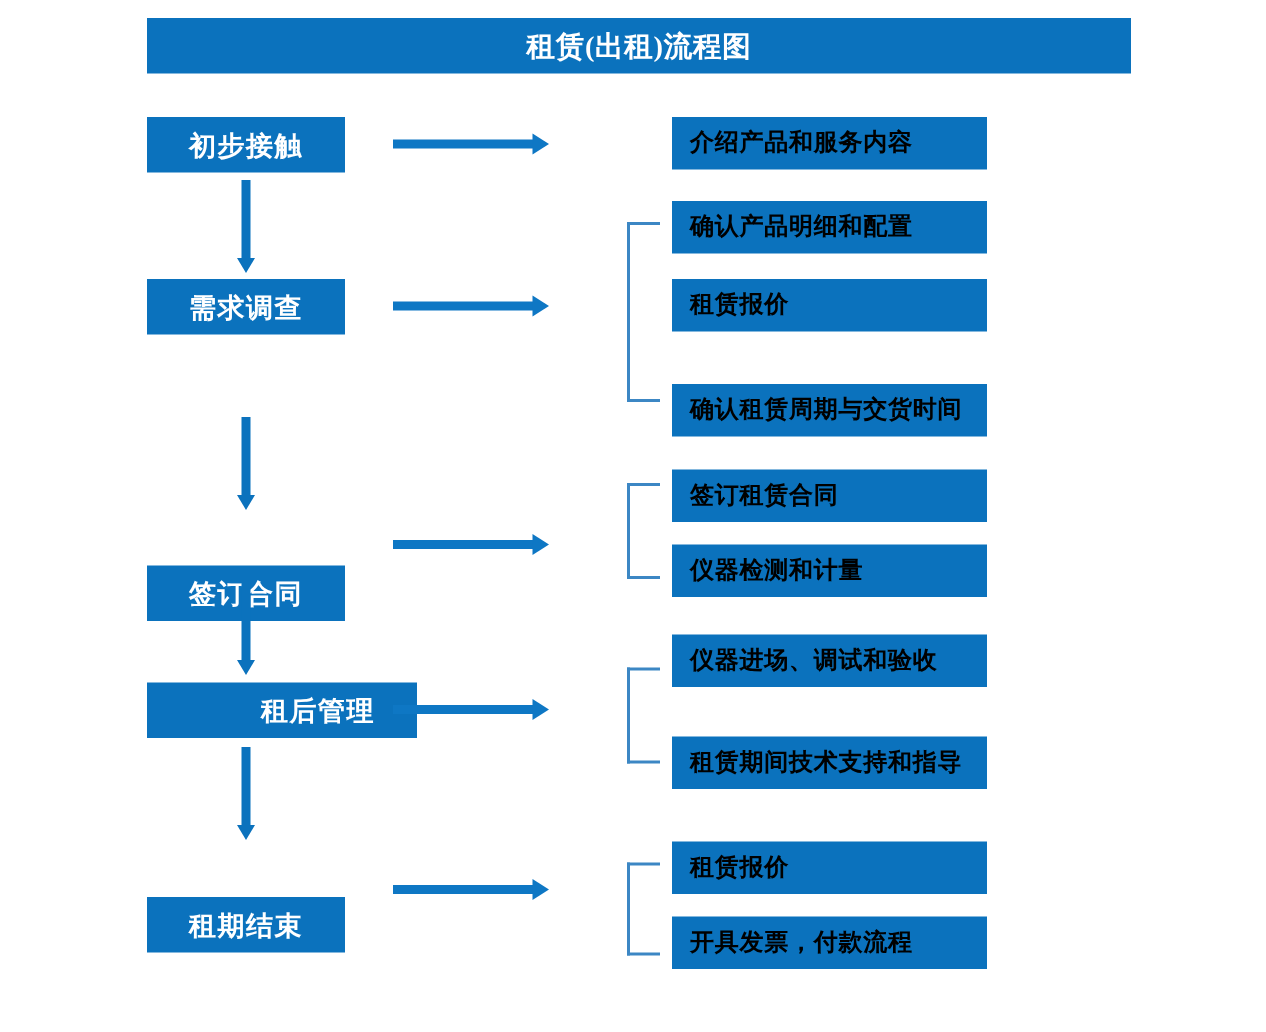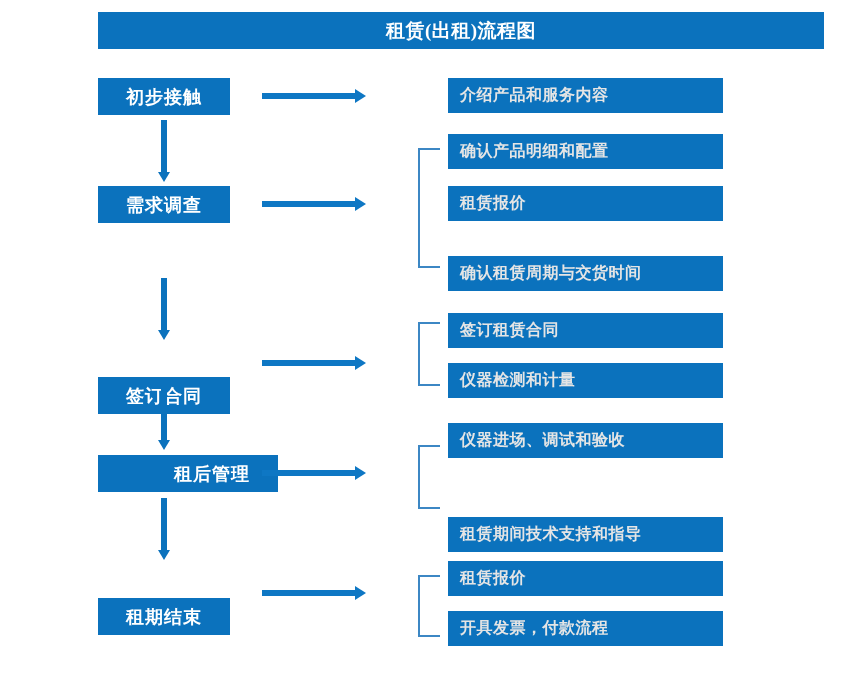--- a/index.html
+++ b/index.html
@@ -17,21 +17,21 @@
     height: 688px;
     background: #ffffff;
     overflow: hidden;
   }
 
   
   .title-bar {
     position: absolute;
     left: 98px;
     top: 12px;
-    width: 726px;
+    width: 656px;
     height: 37px;
     background: #0b72bd;
     color: #ffffff;
     display: flex;
     align-items: center;
     justify-content: center;
     font-size: 19px;
     font-weight: bold;
     letter-spacing: 0.5px;
   }
@@ -49,24 +49,24 @@
     justify-content: center;
     font-size: 18px;
     font-weight: bold;
     letter-spacing: 1px;
   }
 
   
   .detail-box {
     position: absolute;
     left: 448px;
-    width: 275px;
+    width: 210px;
     height: 35px;
     background: #0b72bd;
-    color: #e5e5e5;
+    color: #000000;
     display: flex;
     align-items: center;
     font-size: 16px;
     font-weight: bold;
     padding-left: 12px;
     box-sizing: border-box;
     letter-spacing: 0.5px;
   }
 
   
@@ -177,21 +177,21 @@
     <div class="head" style="top:52px;"></div>
   </div>
 
   <div class="stage-box" style="top:455px;padding-left:48px;">租后管理</div>
   <div class="h-arrow" style="top:466px;">
     <div class="shaft"></div>
     <div class="head"></div>
   </div>
   <div class="bracket" style="top:445px; height:64px;"></div>
   <div class="detail-box" style="top:423px;">仪器进场、调试和验收</div>
-  <div class="detail-box" style="top:517px;">租赁期间技术支持和指导</div>
+  <div class="detail-box" style="top:491px;">租赁期间技术支持和指导</div>
 
   <div class="v-arrow" style="top:498px; height:62px;">
     <div class="shaft" style="height:52px;"></div>
     <div class="head" style="top:52px;"></div>
   </div>
 
   <div class="stage-box" style="top:575px;margin-top:23px;">租期结束</div>
   <div class="h-arrow" style="top:586px;">
     <div class="shaft"></div>
     <div class="head"></div>

